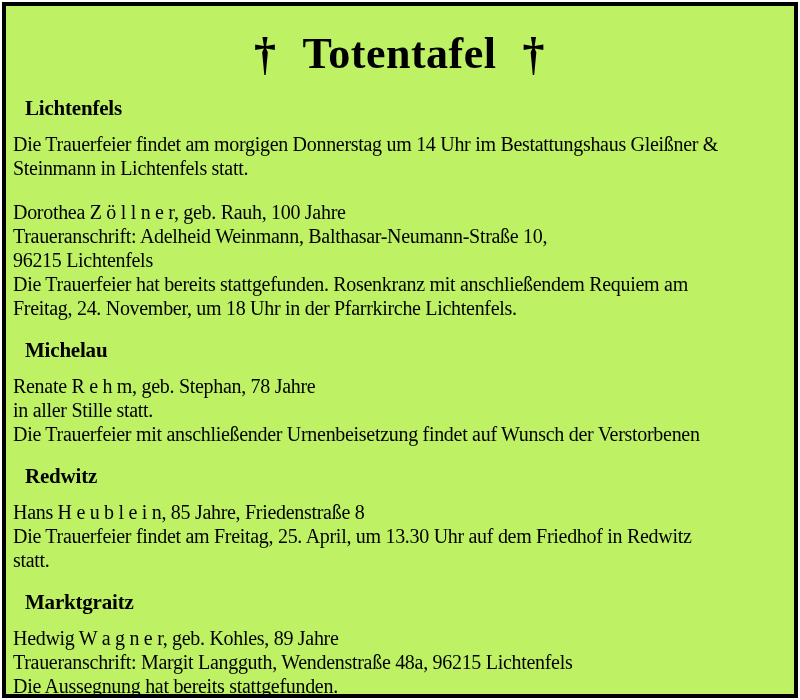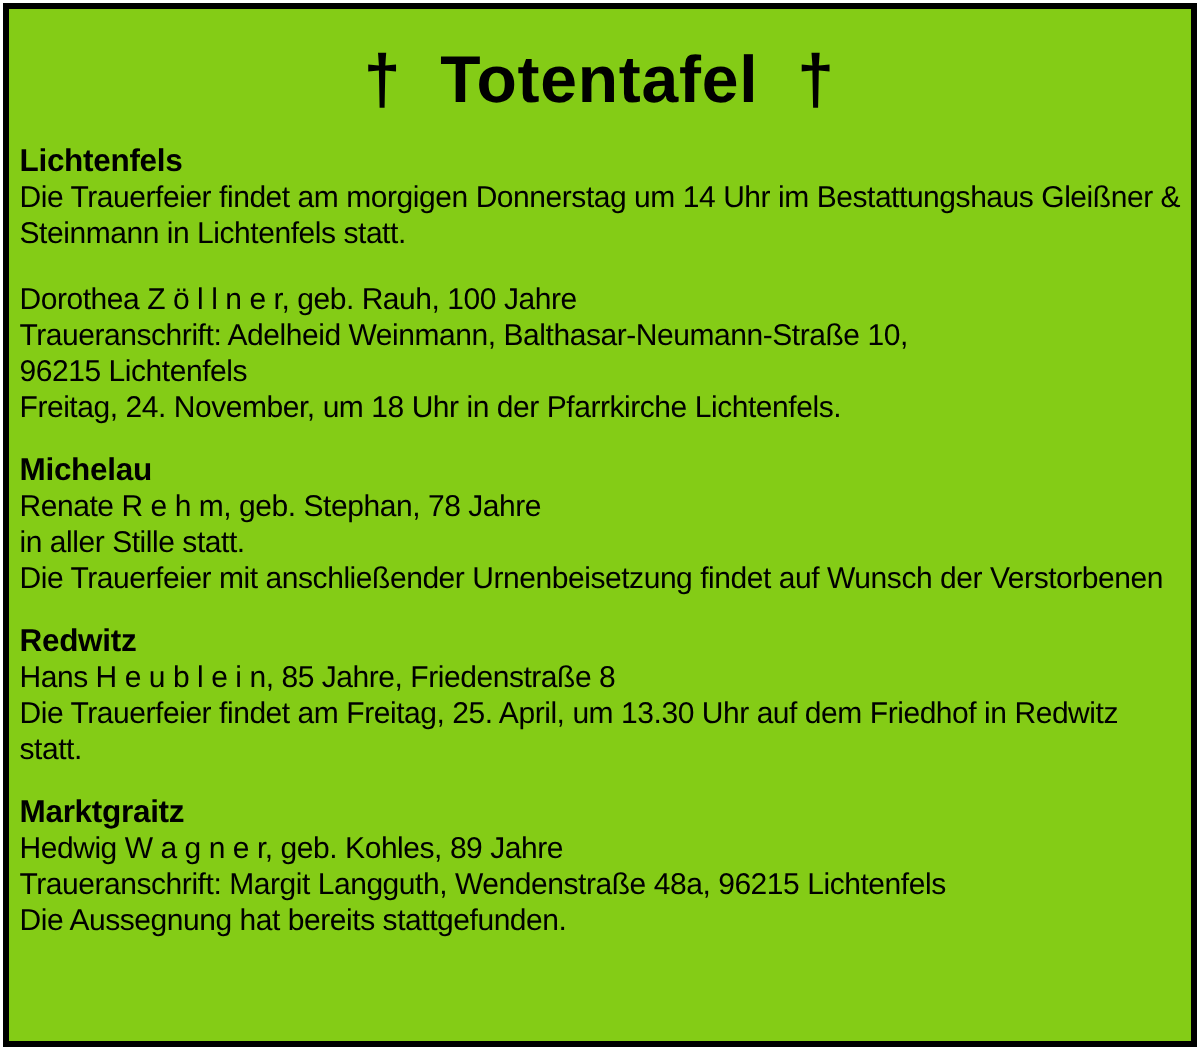--- a/index.html
+++ b/index.html
@@ -11,43 +11,44 @@
     font-family: "Liberation Sans", sans-serif;
     color: #000000;
     overflow: hidden;
   }
   .sheet {
     box-sizing: border-box;
     margin: 2px;
     width: 796px;
     height: 696px;
     border: 4px solid #000000;
-    background: #84cc16;
+    background: #bef264;
     padding: 0 8px 0 7px;
     overflow: hidden;
+    font-family: Liberation Serif, serif;
   }
   .title {
     margin: 24px 0 0 0;
     text-align: center;
     font-size: 44px;
     font-weight: bold;
     line-height: 48px;
     letter-spacing: 0.5px;
     white-space: nowrap;
   }
   .title .cross {
     display: inline-block;
     font-weight: bold;
     transform: scaleY(1.05);
   }
   .title .cross.left  { margin-right: 26px; }
   .title .cross.right { margin-left: 26px; }
   .section { margin-top: 18px; }
   .section-heading {
-    margin: 0;
+    margin: 12px;
     font-size: 21px;
     font-weight: bold;
     line-height: 24px;
     letter-spacing: -0.2px;
   }
   .entry { margin: 0; }
   .entry + .entry { margin-top: 20px; }
   .line {
     font-size: 20px;
     line-height: 24px;
@@ -65,20 +66,21 @@
   <div class="section">
     <h2 class="section-heading">Lichtenfels</h2>
     <div class="entry">
       <div class="line">Die Trauerfeier findet am morgigen Donnerstag um 14 Uhr im Bestattungshaus Gleißner &amp;</div>
       <div class="line">Steinmann in Lichtenfels statt.</div>
     </div>
     <div class="entry">
       <div class="line">Dorothea Z ö l l n e r, geb. Rauh, 100 Jahre</div>
       <div class="line">Traueranschrift: Adelheid Weinmann, Balthasar-Neumann-Straße 10,</div>
       <div class="line">96215 Lichtenfels</div>
+      <div class="line">Die Trauerfeier hat bereits stattgefunden. Rosenkranz mit anschließendem Requiem am</div>
       <div class="line">Freitag, 24. November, um 18 Uhr in der Pfarrkirche Lichtenfels.</div>
     </div>
   </div>
 
   <div class="section">
     <h2 class="section-heading">Michelau</h2>
     <div class="entry">
       <div class="line">Renate R e h m, geb. Stephan, 78 Jahre</div>
       <div class="line">in aller Stille statt.</div>
       <div class="line">Die Trauerfeier mit anschließender Urnenbeisetzung findet auf Wunsch der Verstorbenen</div>

